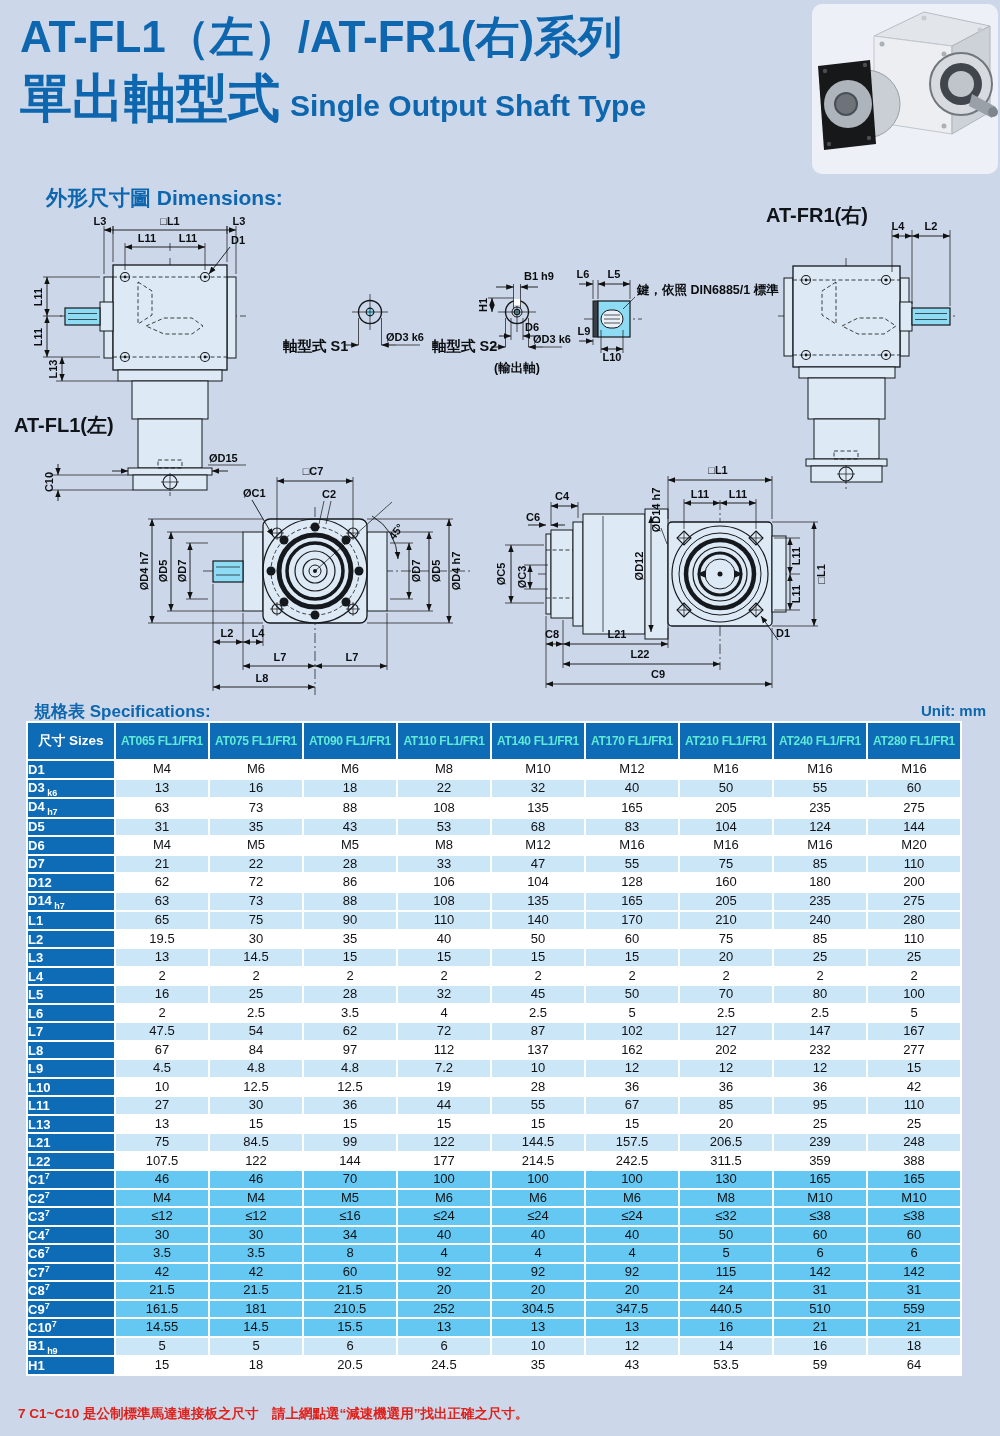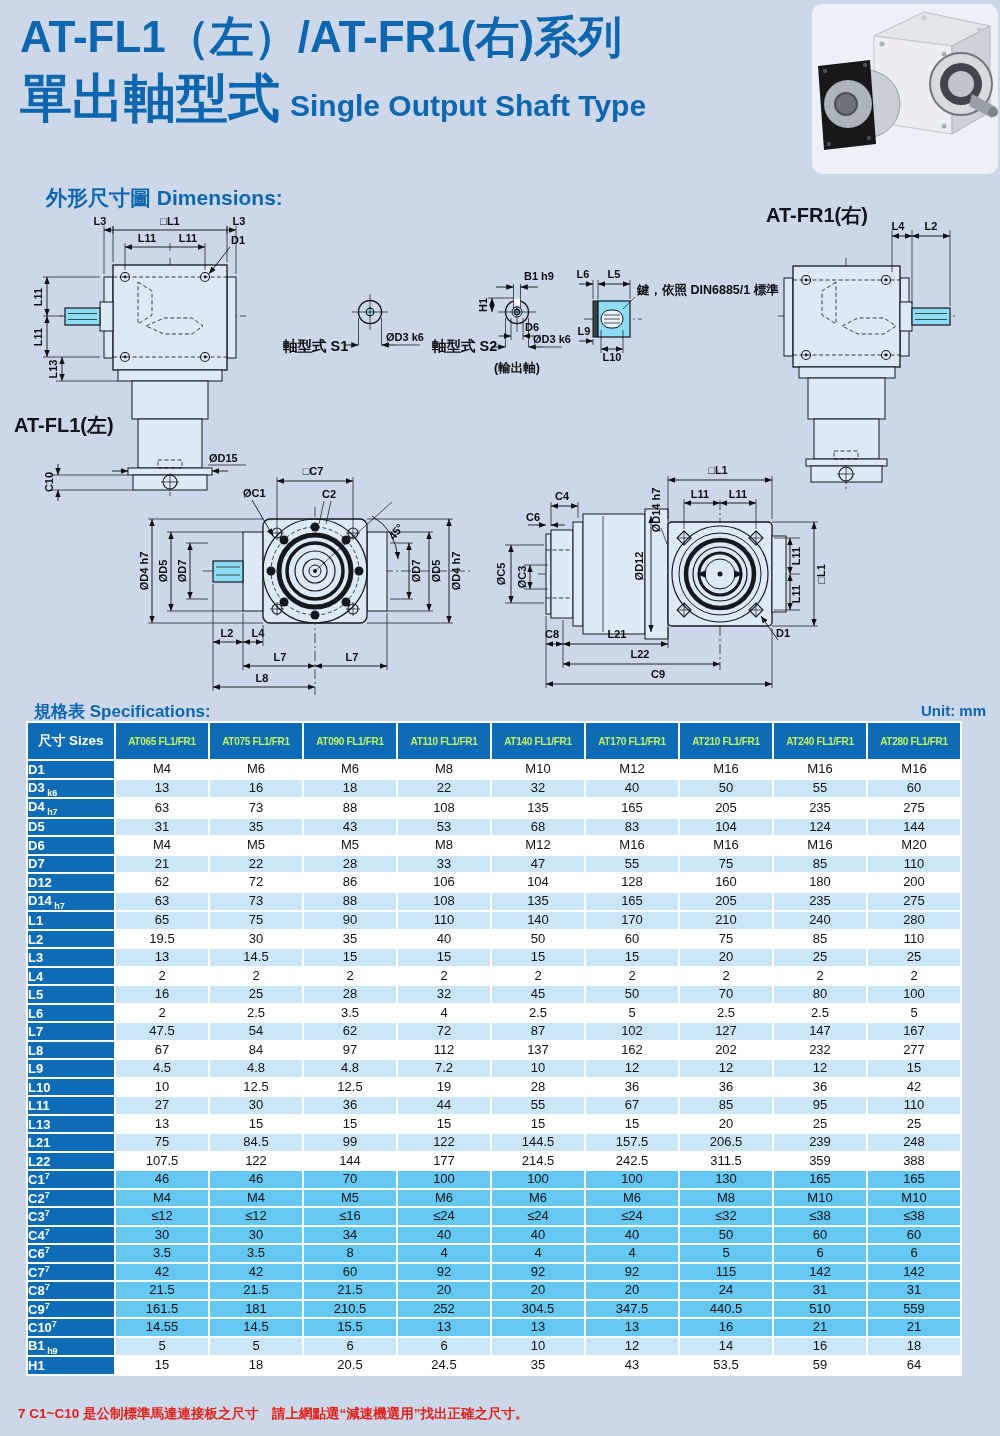--- a/index.html
+++ b/index.html
@@ -32,21 +32,21 @@
   text.cap{font:bold 14.5px "Liberation Sans","DejaVu Sans",sans-serif;fill:#0b0d10;}
   text.note{font:bold 12.5px "Liberation Sans","DejaVu Sans",sans-serif;fill:#0b0d10;}
   
   .specs-heading{position:absolute;left:18px;top:700px;font-size:17px;font-weight:bold;color:#0d66ae;margin-left:16px;}
   .unit{position:absolute;right:14px;top:702px;font-size:15px;font-weight:bold;color:#0d66ae;}
   table.specs{position:absolute;left:26px;top:721px;width:936px;border-collapse:separate;border-spacing:2px;
               background:#ffffff;table-layout:fixed;}
   table.specs th,table.specs td{padding:0;margin:0;}
   table.specs col.c0{width:86px;}
   th.corner{background:#0e6cb7;color:#fff;font-size:13.5px;font-weight:bold;height:36px;text-align:center;}
-  th.colh{background:#0e6cb7;color:#bef264;font-size:10px;font-weight:bold;height:36px;text-align:center;letter-spacing:-0.3px;}
+  th.colh{background:#0e6cb7;color:#5eead4;font-size:12px;font-weight:bold;height:36px;text-align:center;letter-spacing:-0.3px;}
   th.rowlabel{background:#0e6cb7;color:#fff;font-size:13px;font-weight:bold;text-align:left;padding-left:6px;height:16.5px;}
   th.rowlabel sub{font-size:9px;}
   th.rowlabel sup{font-size:9px;}
   table.specs td{font-size:13px;color:#101215;text-align:center;height:16.5px;line-height:16.5px;}
   tr.band-w td{background:#ffffff;}
   tr.band-p td{background:#cbe6f7;}
   tr.band-c td{background:#64c8f2;}
   .footnote{position:absolute;left:18px;top:1405px;font-size:13.5px;font-weight:bold;color:#e0201a;}
 </style>
 </head>

